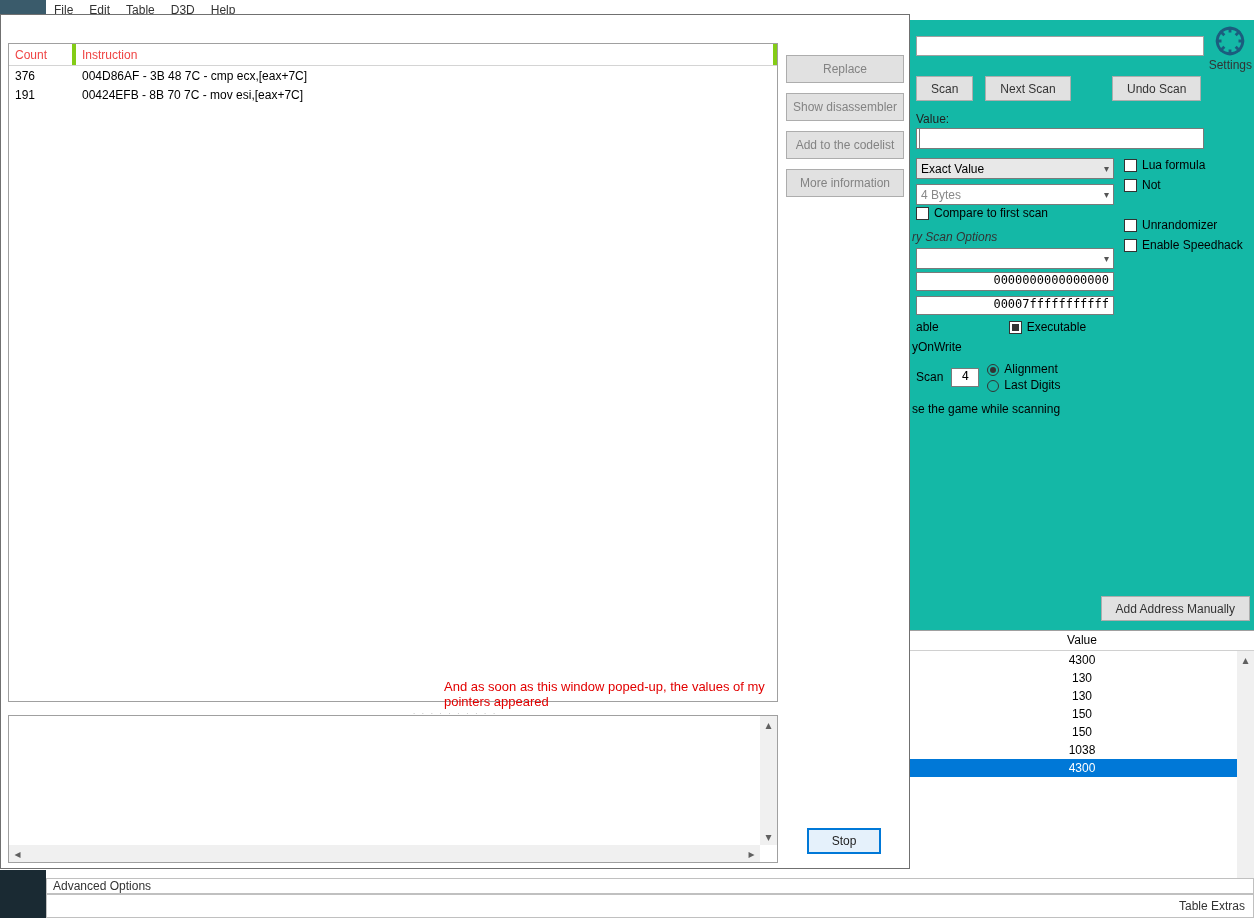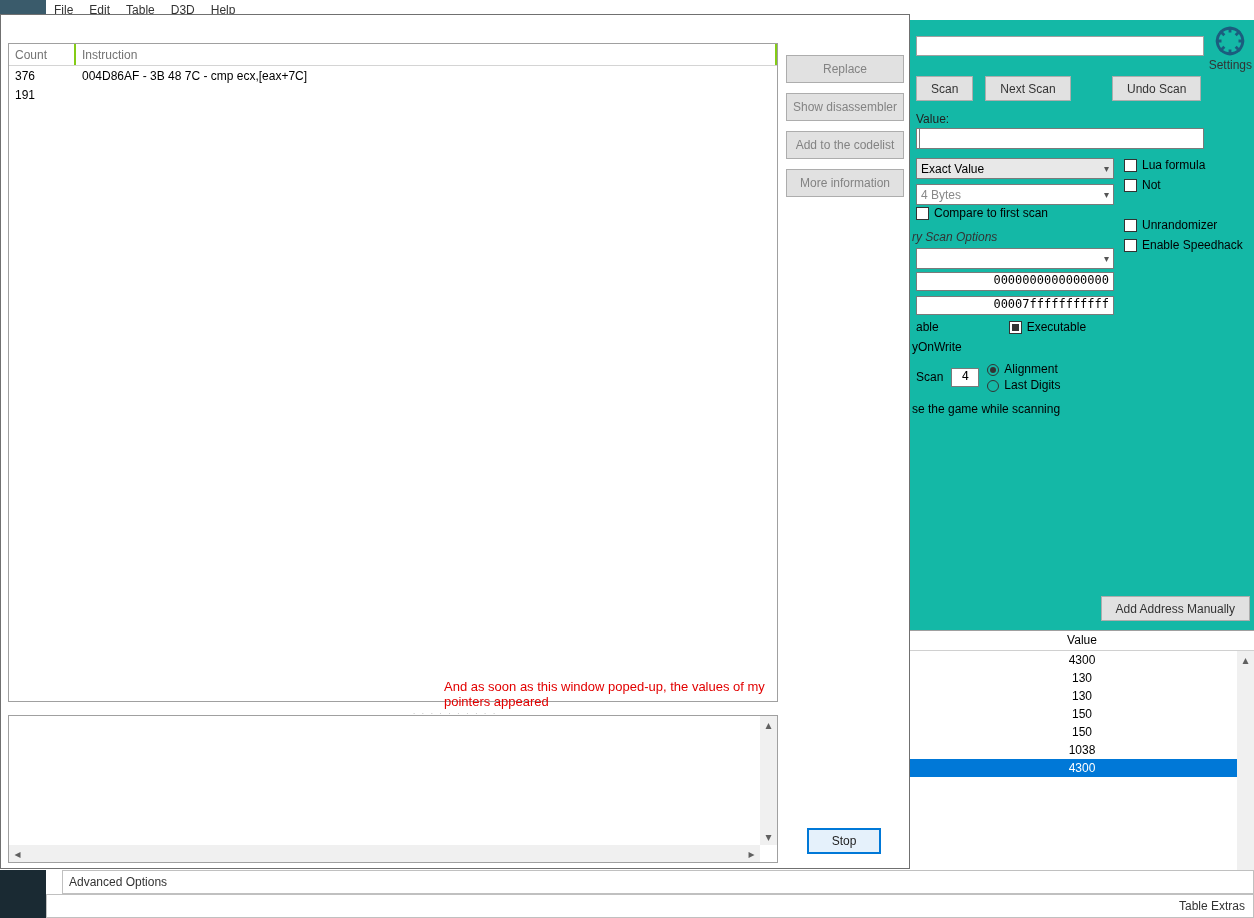--- a/index.html
+++ b/index.html
@@ -15,21 +15,21 @@
 .titlebar { height:24px; background:#fff; display:flex; align-items:center; position:relative; border-bottom:1px solid #dcdcdc; }
 .titlebar .icon { width:22px; height:22px; margin-left:4px; }
 .titlebar .icon svg { width:22px; height:22px; }
 .titlebar .title { flex:1; text-align:center; font-size:12px; color:#333; }
 .titlebar .close { width:45px; height:20px; margin-right:2px; background:#c75050; opacity:.45; display:flex; align-items:center; justify-content:center; }
 .titlebar .close svg { width:10px; height:10px; stroke:#fff; stroke-width:1.5; }
 
 .dialog-body { position:absolute; top:24px; left:0; right:0; bottom:0; }
 .opcode-list { position:absolute; left:7px; top:4px; width:770px; height:659px; border:1px solid #a0a0a0; background:#fff; }
 .opcode-header { height:22px; background:#fff; display:flex; border-bottom:1px solid #d4d4d4; }
-.opcode-header .col { padding:4px 6px; border-right:2px solid #84cc16; color:#737373; }
+.opcode-header .col { padding:4px 6px; border-right:4px solid #84cc16; color:#ef4444; }
 .col-count { width:67px; }
 .col-inst { flex:1; }
 .opcode-rows .row { display:flex; height:19px; align-items:center; }
 .opcode-rows .row .c1 { width:67px; padding-left:6px; }
 .opcode-rows .row .c2 { flex:1; padding-left:6px; }
 
 .annotation { position:absolute; left:435px; top:635px; color:#e20000; font-size:13px; }
 
 .btn-col { position:absolute; right:5px; top:16px; width:118px; display:flex; flex-direction:column; gap:10px; }
 .winbtn { height:28px; border:1px solid #adadad; background:#e1e1e1; color:#838383; display:flex; align-items:center; justify-content:center; cursor:default; }
@@ -75,21 +75,21 @@
 .results-header { height:20px; border-bottom:1px solid #d0d0d0; display:flex; }
 .results-header .vh { flex:1; text-align:center; padding:2px 0; }
 .results-rows .rr { height:18px; text-align:center; line-height:18px; }
 .results-rows .rr.sel { background:#0078d7; color:#fff; }
 .results-scroll { position:absolute; right:0; top:20px; width:17px; bottom:0; background:#f0f0f0; }
 .results-scroll .up,.results-scroll .down { height:17px; display:flex; align-items:center; justify-content:center; color:#606060; }
 .results-scroll .down { position:absolute; bottom:0; width:100%; }
 
 
 .bottom-strip { position:absolute; left:0; bottom:0; width:46px; height:48px; background:#1a2a33; }
-.adv-bar { position:absolute; left:46px; bottom:24px; right:0; height:24px; background:#fff; border:1px solid #c0c0c0; display:flex; align-items:center; padding-left:6px; color:#333;margin-left:16px; }
+.adv-bar { position:absolute; left:46px; bottom:24px; right:0; height:16px; background:#fff; border:1px solid #c0c0c0; display:flex; align-items:center; padding-left:6px; color:#333; }
 .extras-bar { position:absolute; left:46px; bottom:0; right:0; height:24px; background:#fff; border:1px solid #c0c0c0; display:flex; align-items:center; justify-content:flex-end; padding-right:8px; color:#333; }
 </style>
 </head>
 <body>
 
 <div class="top-strip"></div>
 <div class="menubar">
   <span>File</span>
   <span>Edit</span>
   <span>Table</span>
@@ -104,20 +104,21 @@
         <div class="col col-count">Count</div>
         <div class="col col-inst">Instruction</div>
       </div>
       <div class="opcode-rows" id="opcode-rows">
           <div class="row">
             <span class="c1">376</span>
             <span class="c2">004D86AF - 3B 48 7C  - cmp ecx,[eax+7C]</span>
           </div>
           <div class="row">
             <span class="c1">191</span>
+            <span class="c2">00424EFB - 8B 70 7C  - mov esi,[eax+7C]</span>
           </div>
         </div>
       <div class="annotation">And as soon as this window poped-up, the values of my pointers appeared</div>
     </div>
     <div class="grip">· · · · · · · · · ·</div>
     <div class="btn-col">
       <div class="winbtn">Replace</div>
       <div class="winbtn">Show disassembler</div>
       <div class="winbtn">Add to the codelist</div>
       <div class="winbtn">More information</div>

